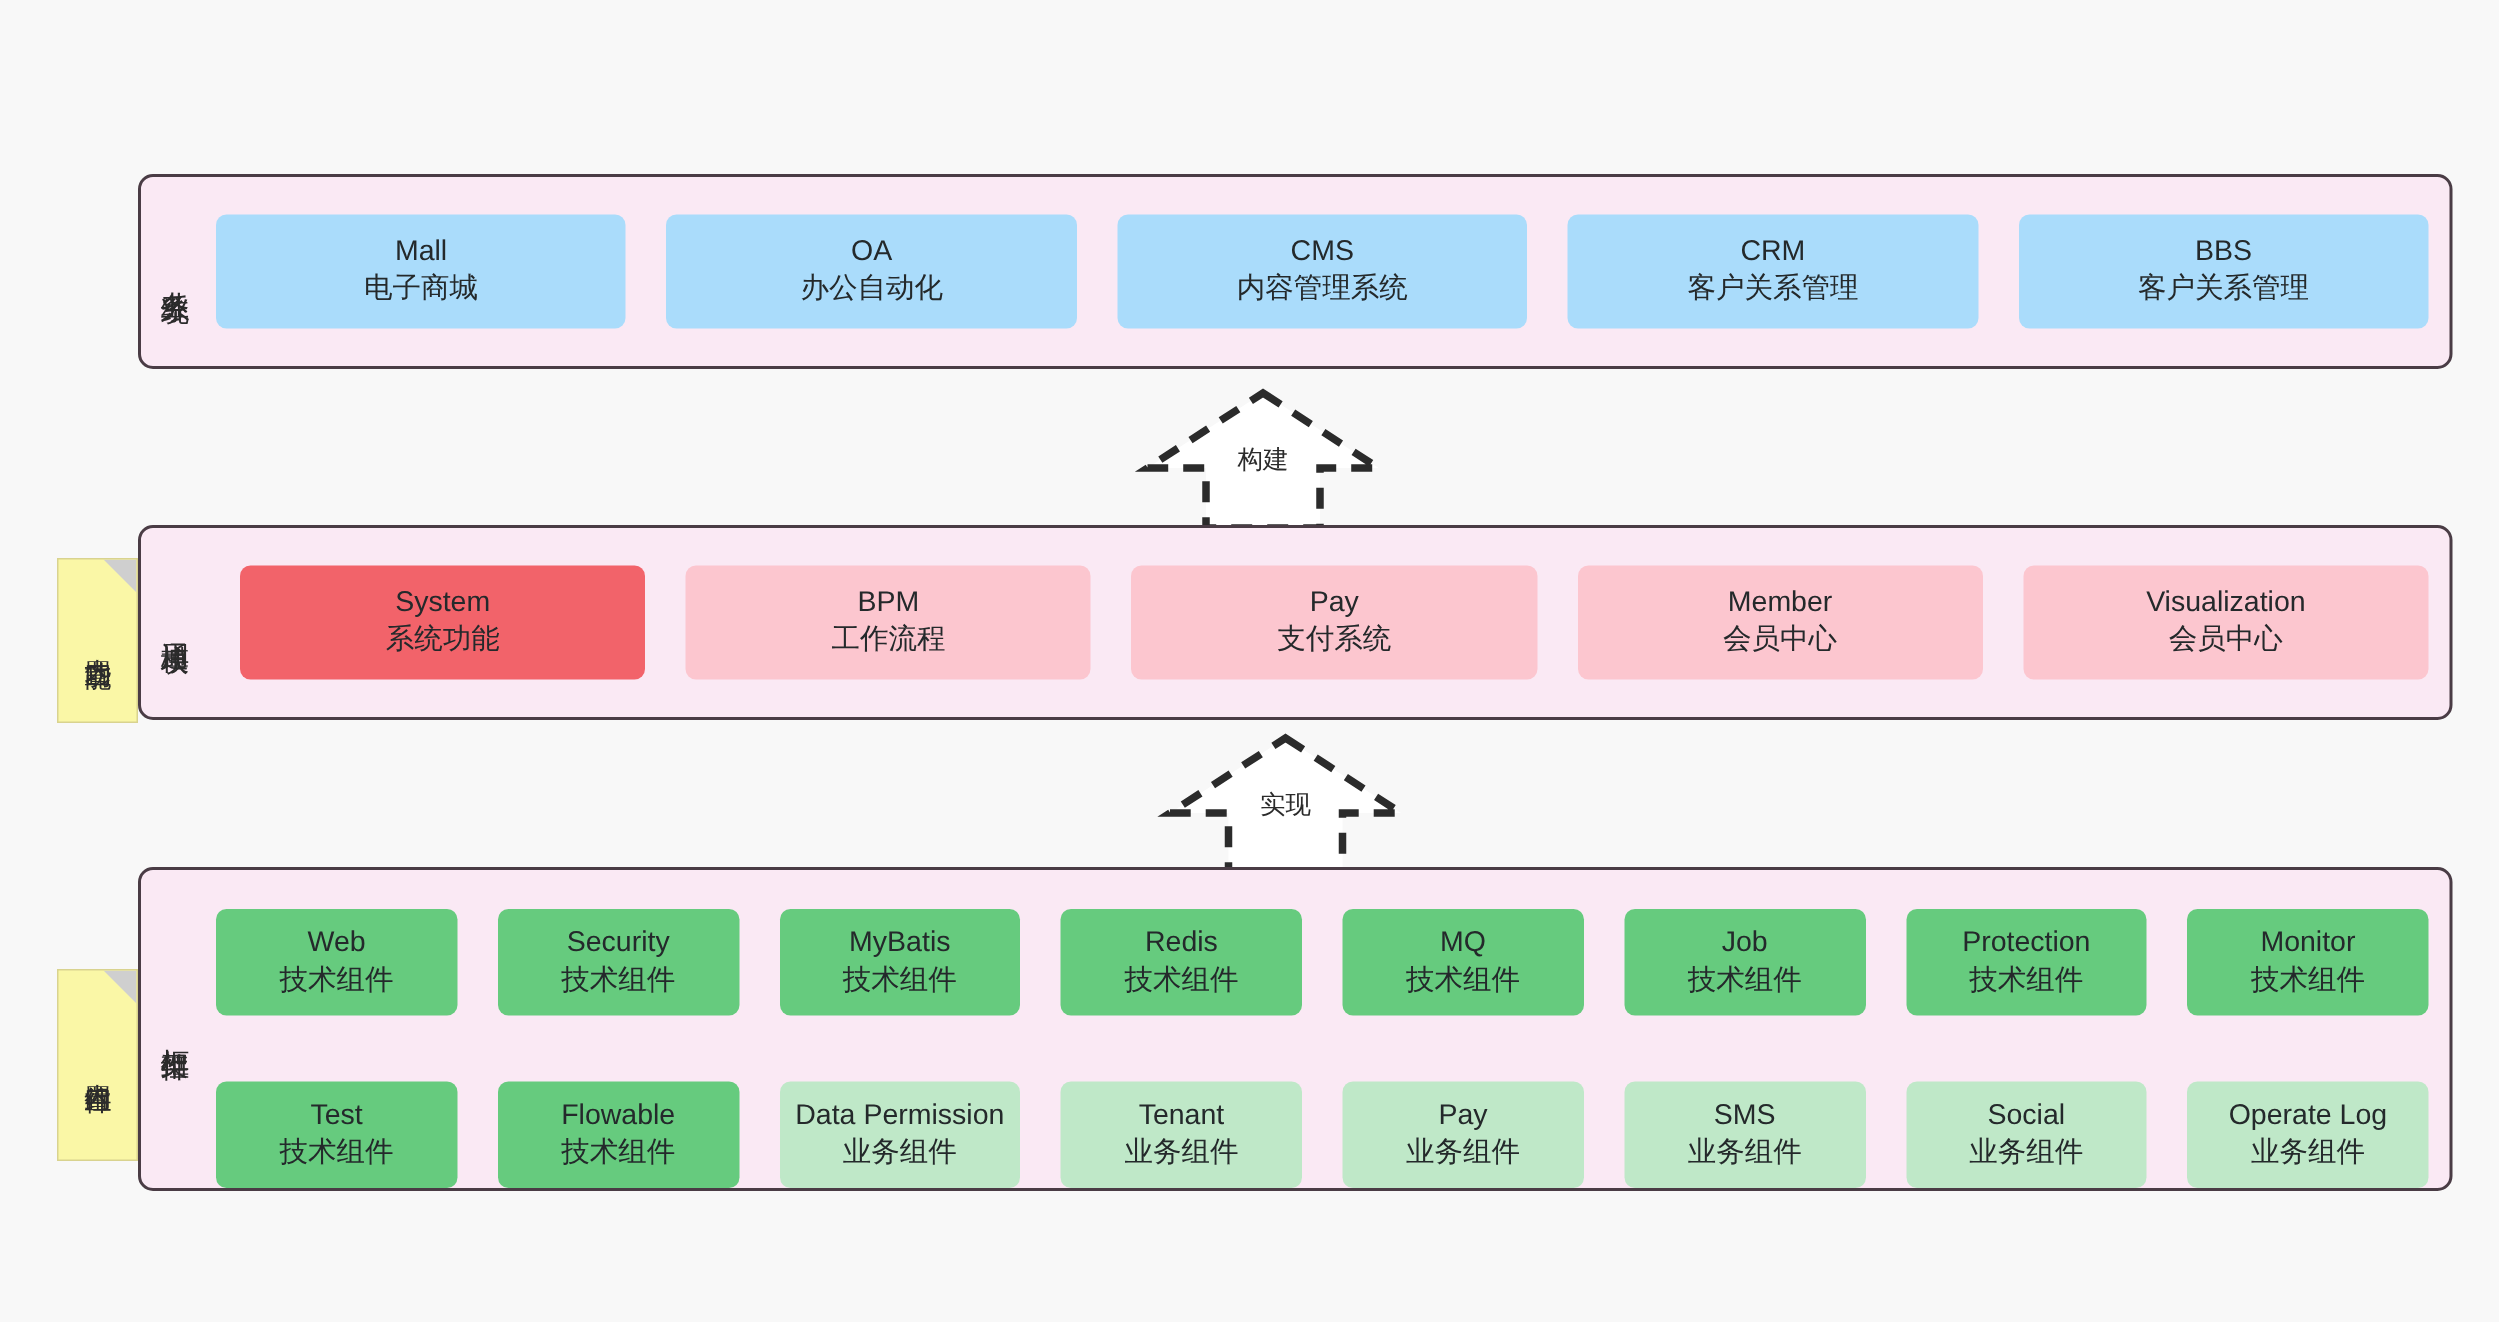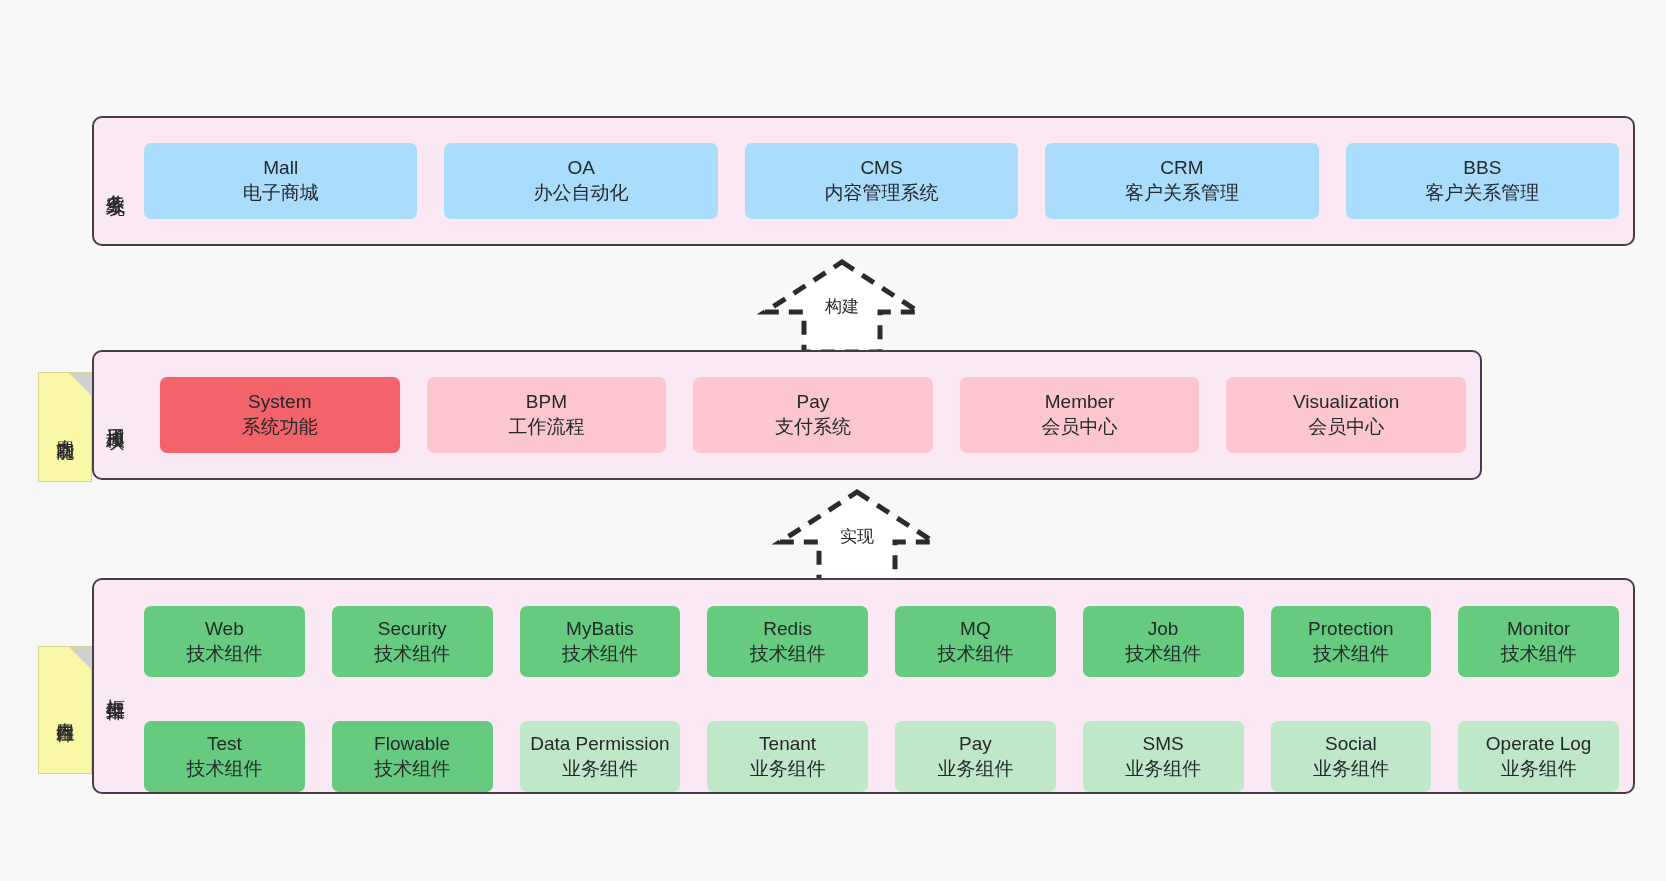--- a/index.html
+++ b/index.html
@@ -72,21 +72,21 @@
 
   
   .c-blue        { background: #aadcfb; }
   .c-red         { background: #f2636a; }
   .c-pink        { background: #fcc6cf; }
   .c-green       { background: #66cb7e; }
   .c-lightgreen  { background: #bfe8c8; }
 
   
   #layer-business  { left: 92px;  top: 116px; width: 1543px; height: 130px; }
-  #layer-common    { left: 92px;  top: 350px; width: 1390px; height: 130px; gap: 16px; }
+  #layer-common    { left: 92px;  top: 350px; width: 1543px; height: 130px; gap: 16px; }
   #layer-framework { left: 92px;  top: 578px; width: 1543px; height: 216px; }
 
   #layer-business  .row { height: 76px; }
   #layer-common    .row { height: 76px; }
   #layer-framework .row { height: 80px; margin-top: 26px; }
 
   
   .note {
     position: absolute;
     width: 54px;

